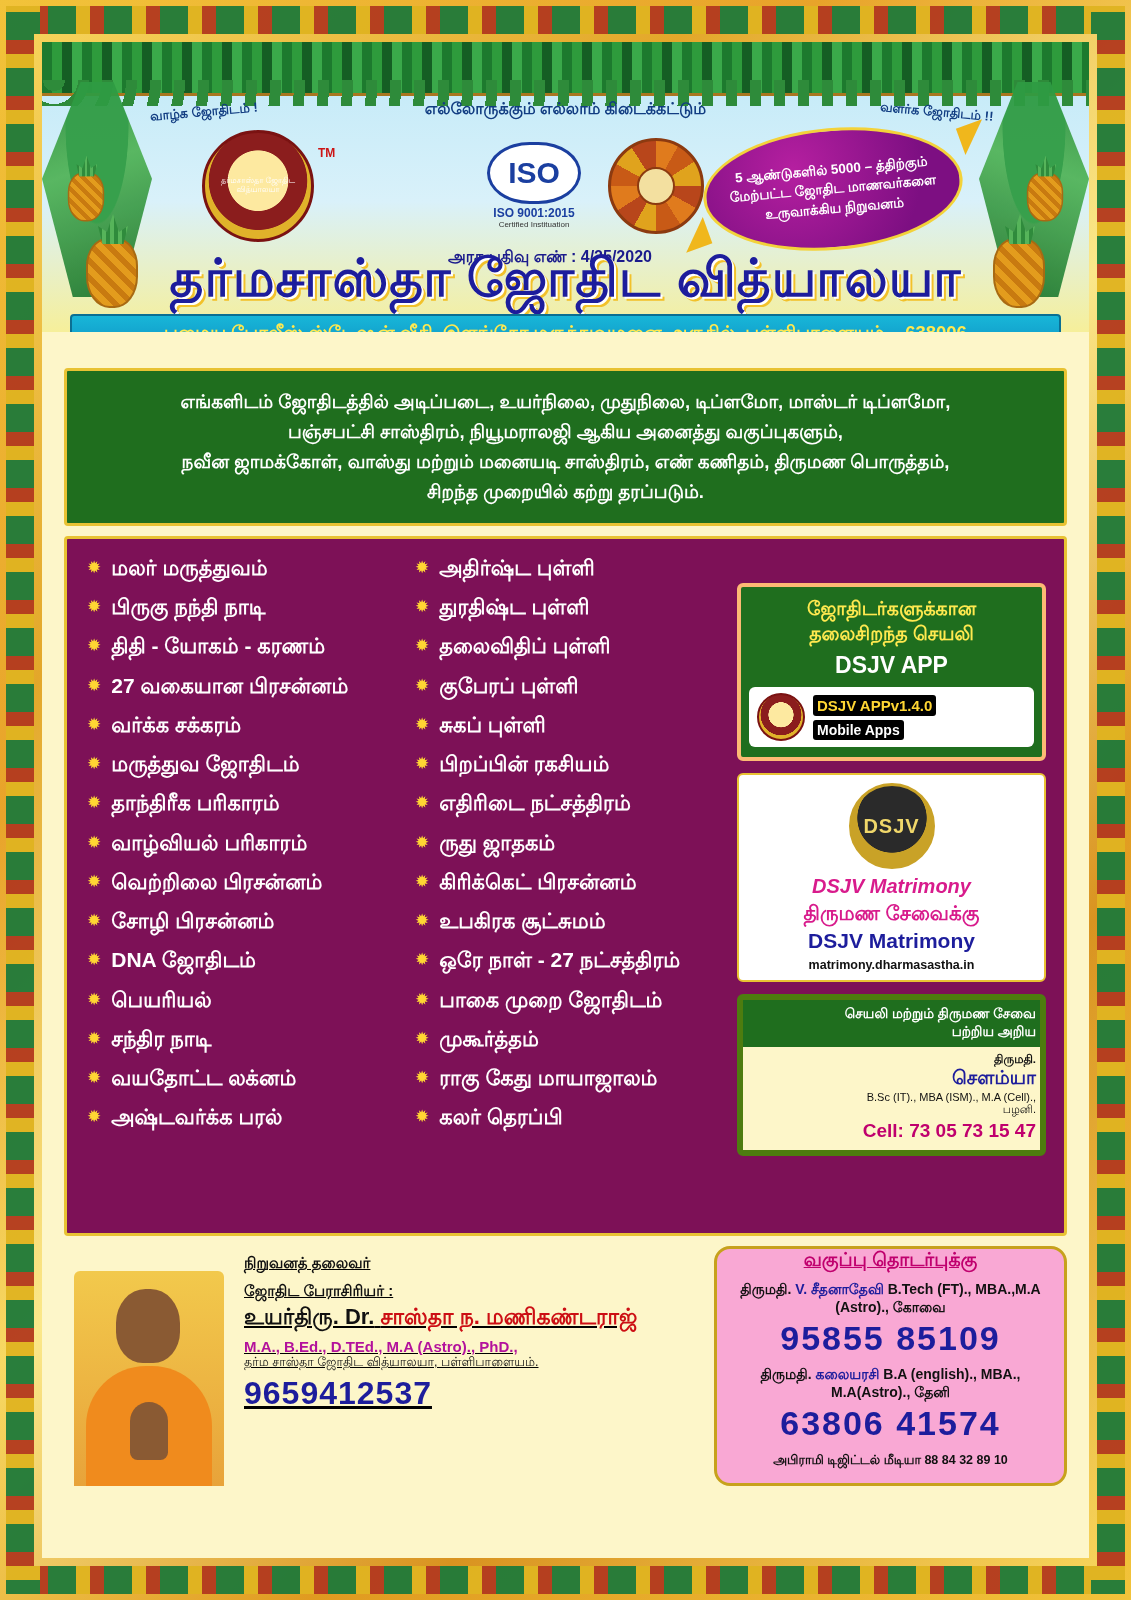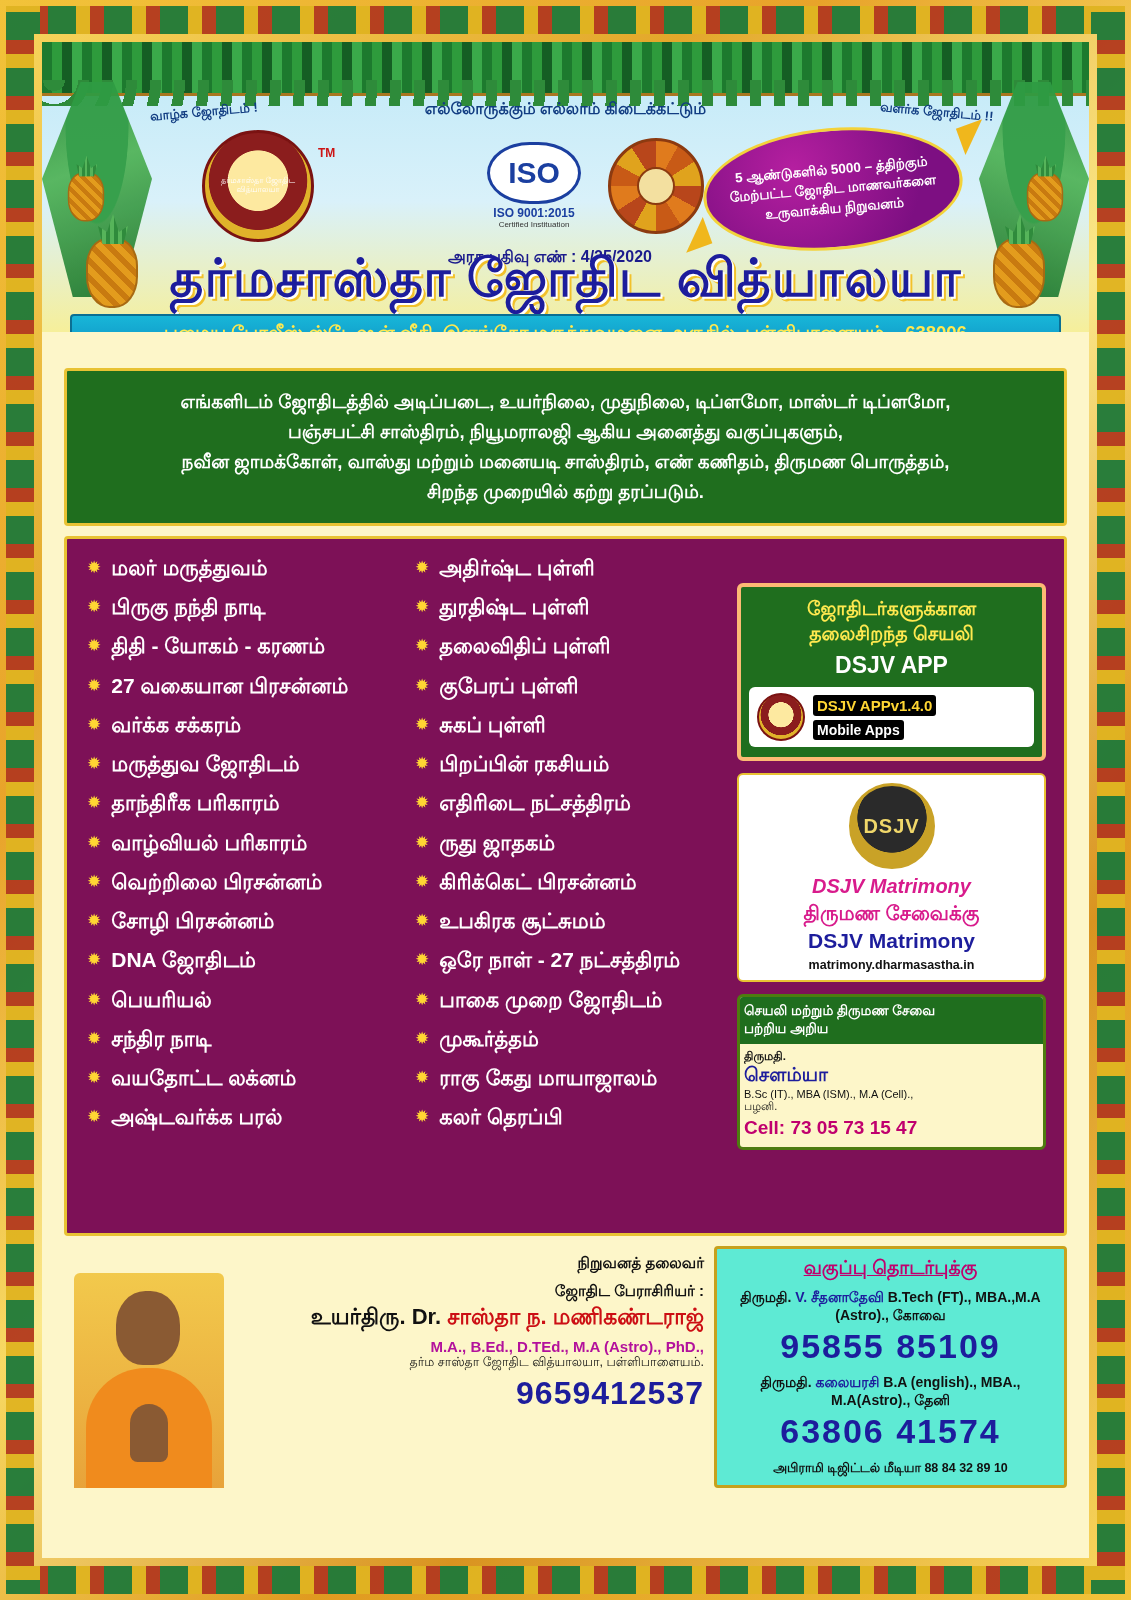--- a/index.html
+++ b/index.html
@@ -181,49 +181,49 @@
   .matri-card { background:#ffffff; border:2px solid #e8c233; border-radius:6px; padding:8px; text-align:center;}
   .matri-seal { width:86px;height:86px;border-radius:50%;margin:0 auto 6px;
     background: radial-gradient(circle at 50% 40%, #2a2a2a 0 55%, #c9a227 56% 100%);
     border:3px solid #c9a227; color:#f0d76a; display:flex;align-items:center;justify-content:center;
     font-weight:bold;font-size:20px; letter-spacing:1px;}
   .matri-script { color:#d81b8c; font-size:20px; font-weight:bold; font-style:italic; margin:2px 0 4px;}
   .matri-l1 { color:#d81b8c; font-size:20px; font-weight:bold;}
   .matri-l2 { color:#1d1d9c; font-size:21px; font-weight:bold; margin-top:2px;}
   .matri-url { color:#111; font-size:12.5px; font-weight:bold; margin-top:5px;}
 
-  .contact-card { background:#fdf6c9; border:3px solid #4d7c0f; border-radius:6px; overflow:hidden; text-align:left;}
+  .contact-card { background:#fdf6c9; border:6px solid #4d7c0f; border-radius:6px; overflow:hidden; text-align:right;}
   .contact-head { background:#1f6e1e; color:#ffffff; font-size:13.5px; font-weight:bold; padding:5px 4px; line-height:1.35;}
   .contact-body { padding:6px 4px 8px; }
   .c-small { font-size:11.5px; color:#111; font-weight:bold;}
   .c-name { font-size:19px; color:#1d1d9c; font-weight:bold;}
   .c-deg { font-size:11px; color:#111; }
   .c-cell { font-size:19px; color:#c0006e; font-weight:bold; margin-top:3px;}
 
   
   .footer { position:relative; margin:10px 22px 0; display:flex; gap:10px; }
   .f-left { width:640px; position:relative; min-height:240px; }
   .photo {
     position:absolute; left:10px; bottom:0; width:150px; height:215px;
     background: linear-gradient(#f2c94c,#e8a33a);
     border-radius:6px 6px 0 0; overflow:hidden;
   }
   .photo .head { position:absolute; left:42px; top:18px; width:64px;height:74px;border-radius:46% 46% 42% 42%; background:#8a5a33;}
   .photo .body { position:absolute; left:12px; bottom:0; width:126px;height:120px;border-radius:60px 60px 0 0; background:#f08b1d;}
   .photo .hands { position:absolute; left:56px; bottom:26px; width:38px;height:58px;border-radius:20px 20px 8px 8px; background:#8a5a33;}
-  .f-left-text { margin-left:180px; text-align:right; padding-top:8px;}
+  .f-left-text { margin-left:180px; text-align:left; padding-top:8px;text-decoration:underline;}
   .fl1 { font-size:15px; color:#111; font-weight:bold;}
   .fl2 { font-size:15px; color:#111; font-weight:bold; margin-top:8px;}
   .fl3 { font-size:22px; font-weight:bold; color:#111; margin-top:2px;}
   .fl3 .red { color:#cc0f14;}
   .fl4 { font-size:15px; color:#b3119c; font-weight:bold; margin-top:6px;}
   .fl5 { font-size:12.5px; color:#111; }
   .fl6 { font-size:32px; color:#1d1d9c; font-weight:bold; margin-top:4px; letter-spacing:1px;}
 
-  .f-right { flex:1; border:3px solid #c7a11c; border-radius:4px; background:#5eead4; padding:8px 10px; text-align:center;}
+  .f-right { flex:1; border:3px solid #c7a11c; border-radius:16px; background:#f9a8d4; padding:0 10px; text-align:center;}
   .fr-title { color:#c0006e; font-size:19px; font-weight:bold; text-decoration:underline;}
   .fr-name { font-size:14px; color:#111; font-weight:bold; margin-top:8px;}
   .fr-name .blue { color:#1d1d9c;}
   .fr-num { font-size:34px; color:#1d1d9c; font-weight:bold; letter-spacing:2px; margin-top:2px;}
   .credit { margin-top:10px; font-size:12.5px; color:#111; font-weight:bold;}
 </style>
 </head>
 <body>
 
 <div class="poster">

